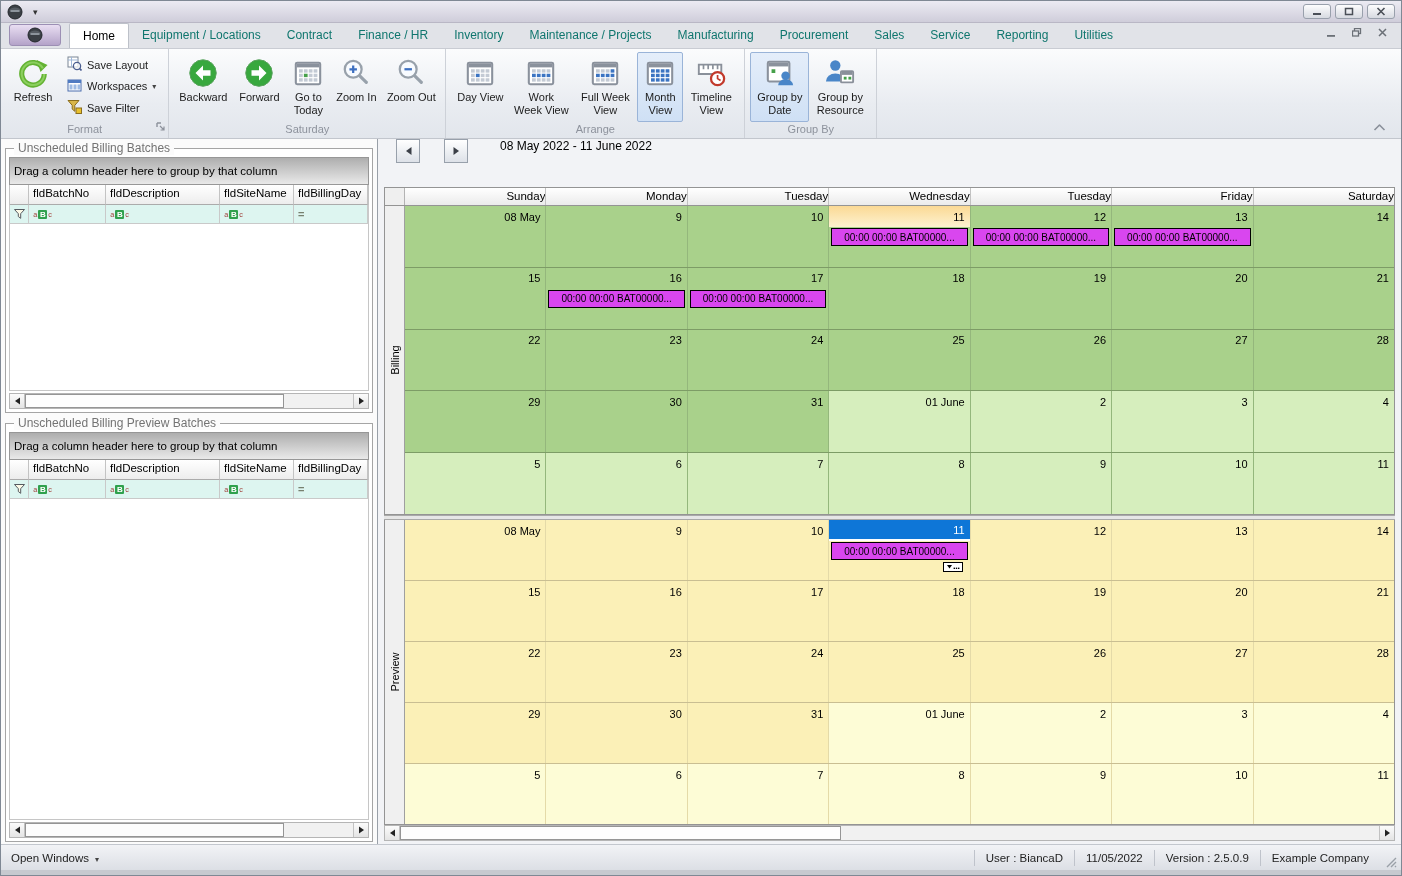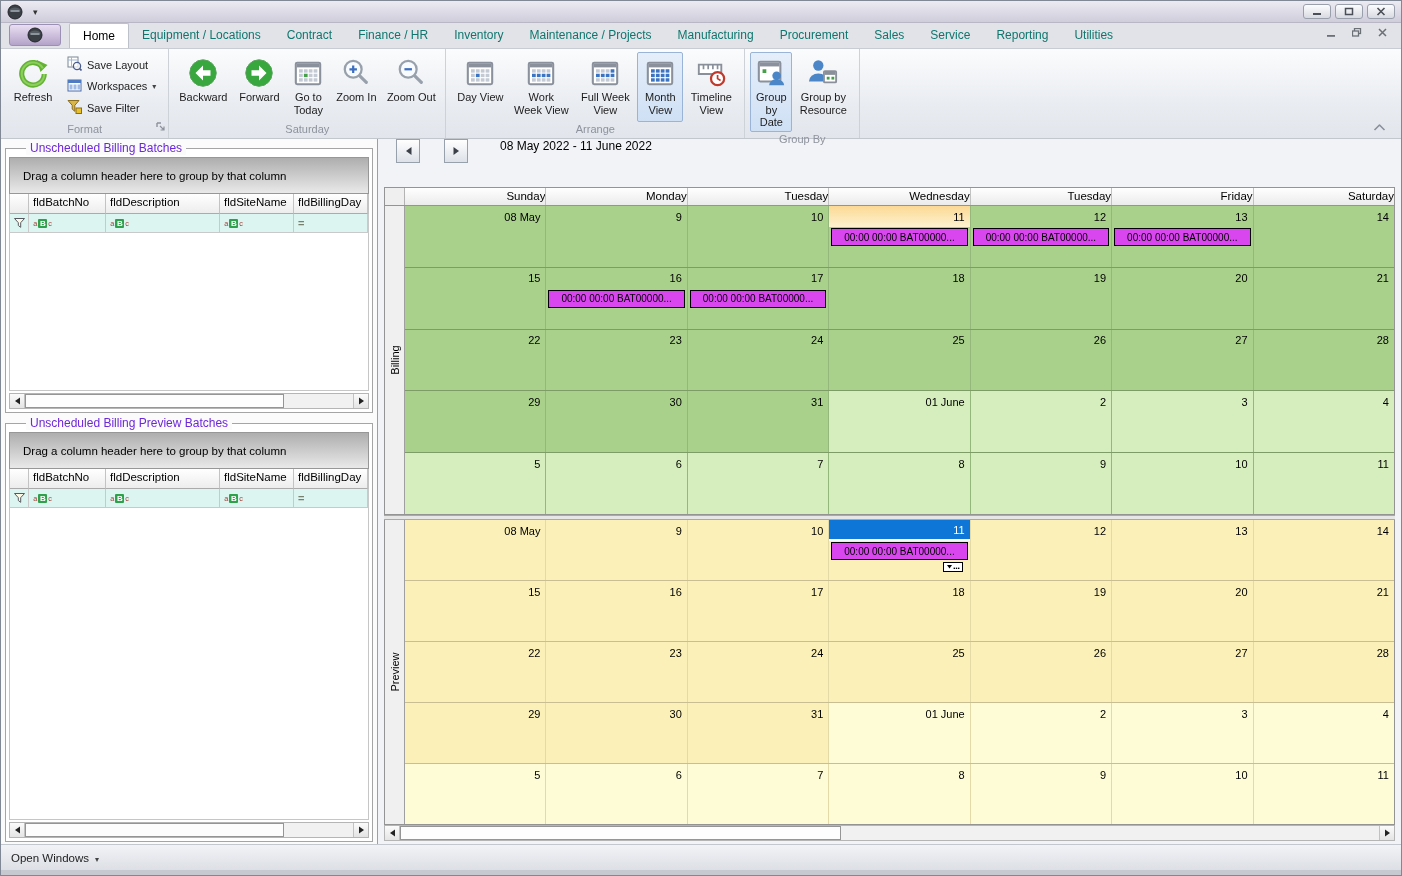--- a/index.html
+++ b/index.html
@@ -38,23 +38,23 @@
   .icon32{width:32px;height:32px;display:flex;align-items:center;justify-content:center}
 
   
   .main{flex:1;display:flex;min-height:0;background:#fbfbfb}
 
   
   .left{width:377px;flex:none;display:flex;flex-direction:column;padding:9px 4px 2px 4px;border-right:1px solid #99a0a8;background:#fbfbfb}
   .groupbox{position:relative;border:1px solid #a5a5a5;background:#fff;display:flex;flex-direction:column;padding:8px 1px 1px}
   .gb-box1{height:265px;flex:none;margin-bottom:10px}
   .gb-box2{flex:1;min-height:0}
-  .gb-title{position:absolute;top:-8px;left:20px;background:#fbfbfb;padding:0 4px;font-size:12px;color:#6d28d9;white-space:nowrap}
+  .gb-title{position:absolute;top:-8px;left:8px;background:#fbfbfb;padding:0 4px;font-size:12px;color:#737373;white-space:nowrap}
   .datagrid{flex:1;display:flex;flex-direction:column;min-height:0;margin:0 2px 2px}
-  .dragbar{height:37px;flex:none;background:linear-gradient(#aqaaaa,#e9e9e9);background:linear-gradient(#aeaeae,#e9e9e9);border:1px solid #979797;display:flex;align-items:center;padding:0 13px;font-size:11.5px;color:#000;white-space:nowrap;overflow:hidden}
+  .dragbar{height:28px;flex:none;background:linear-gradient(#aqaaaa,#e9e9e9);background:linear-gradient(#aeaeae,#e9e9e9);border:1px solid #979797;display:flex;align-items:center;padding:0 4px;font-size:11.5px;color:#000;white-space:nowrap;overflow:hidden}
   .grid-headers{display:flex;height:20px;flex:none;background:linear-gradient(#ffffff,#ececec);overflow:hidden;border-left:1px solid #c3c3c3;border-right:1px solid #c3c3c3}
   .gcol{border-right:1px solid #c3c3c3;border-bottom:1px solid #ababab;font-size:11.5px;padding:2px 4px;white-space:nowrap;overflow:hidden;flex:none}
   .gflex{flex:1 1 0;min-width:0}
   .ind{width:19px;flex:none;padding:0;background:linear-gradient(#ffffff,#ececec)}
   .grid-filter{display:flex;height:19px;flex:none;background:var(--filter-row);overflow:hidden;border-left:1px solid #c9c9c9;border-right:1px solid #c9c9c9}
   .fcell{display:flex;align-items:center;padding:0 4px;border-right:1px solid #c9c9c9;border-bottom:1px solid #c9c9c9;flex:none;overflow:hidden}
   .find{width:19px;justify-content:center;padding:0}
   .abc{display:inline-flex;align-items:center;font-size:8px;line-height:9px}
   .abc em{font-style:normal;color:#9c3c34;transform:scale(.9)}
   .abc b{background:#2fa14d;color:#fff;padding:0 1.5px;margin:0 1px;border-radius:1px;font-size:8px}
@@ -394,21 +394,21 @@
               </svg>
             </span>
           <span class="blabel">Timeline View</span>
         </div>
       </div>
       <div class="rgroup-label"><span>Arrange</span></div>
     </div>
 
     <div class="rgroup">
       <div class="rgroup-content">
-        <div class="bigbtn active" style="width:42px">
+        <div class="bigbtn active" style="width:59px">
           <span class="icon32">
               <svg width="30" height="30" viewBox="0 0 32 32">
                 <rect x="3" y="4" width="23" height="21" rx="1.5" fill="#fff" stroke="#8a919c" stroke-width="2.2"></rect>
                 <rect x="4" y="5" width="21" height="4" fill="#8a919c"></rect>
                 <rect x="7" y="12" width="4" height="4" fill="#46a04a"></rect>
                 <circle cx="22" cy="19" r="4.6" fill="#4a86c8"></circle>
                 <path d="M14 29 a8 6.5 0 0 1 16 0 z" fill="#4a86c8"></path>
               </svg>
             </span>
           <span class="blabel">Group by Date</span>
@@ -873,15 +873,24 @@
           </span>
       </div>
     </div>
   </div>
 
   <div class="statusbar">
     <span class="sb-left">
       <span>Open Windows</span>
       <span class="caret">▾</span>
     </span>
+    <span class="sb-right">
+      <span class="sb-item">User : BiancaD</span>
+      <span class="sb-item">11/05/2022</span>
+      <span class="sb-item">Version : 2.5.0.9</span>
+      <span class="sb-item">Example Company</span>
+      <span class="grip"><svg width="11" height="11">
+            <path d="M10 1 L1 10 M10 5 L5 10 M10 9 L9 10" stroke="#9aa0a8" stroke-width="1.4"></path>
+          </svg></span>
+    </span>
   </div>
   <div class="bottomstrip"></div>
 </div>
 
 </body></html>

